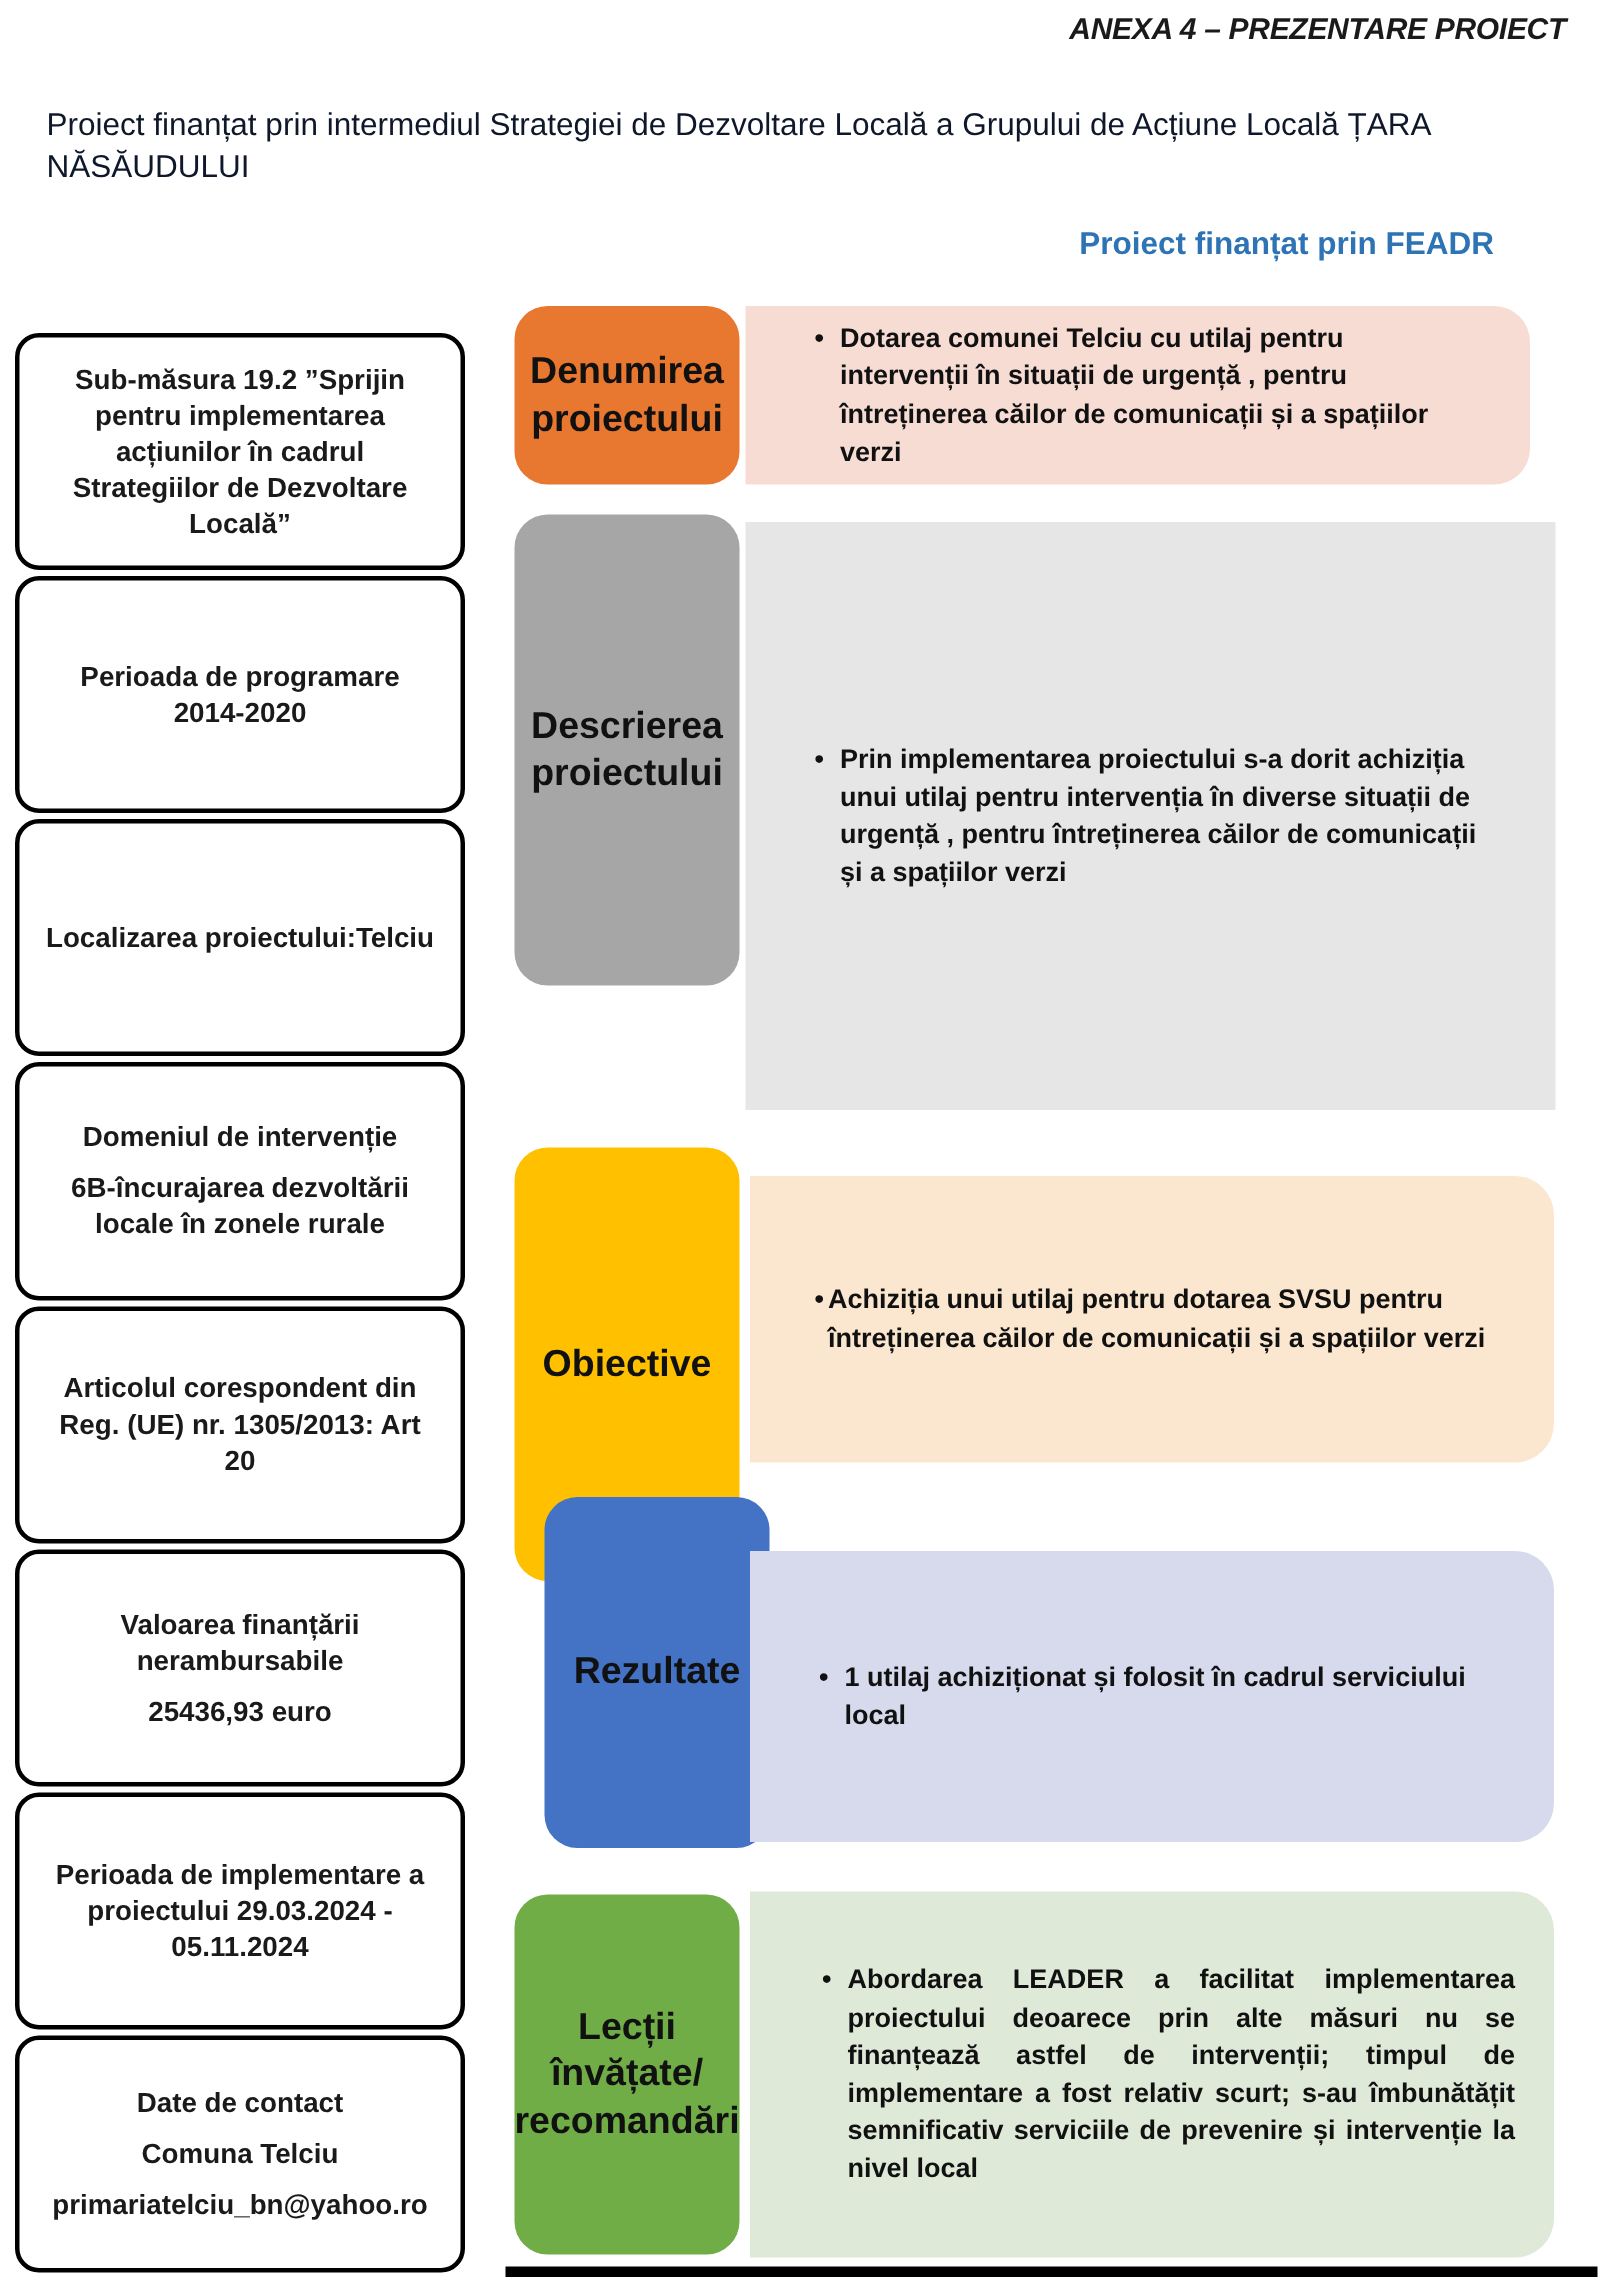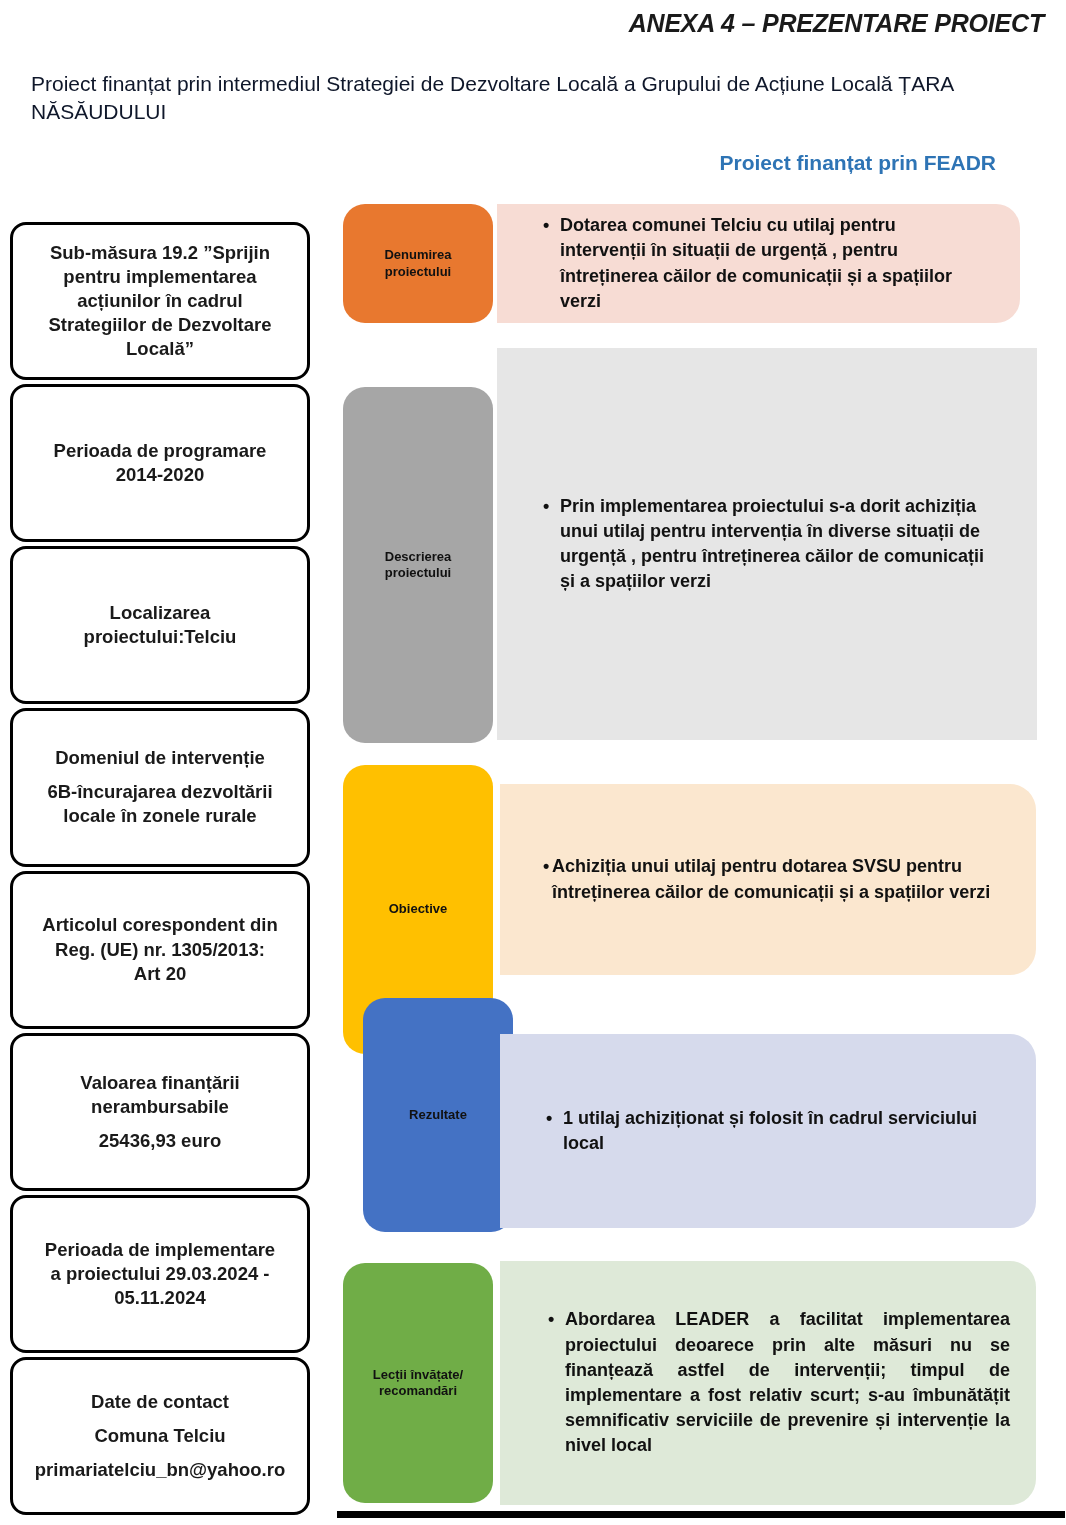--- a/index.html
+++ b/index.html
@@ -5,63 +5,63 @@
   html,body{margin:0;padding:0;background:#ffffff;}
   .page{
     position:relative;width:1066px;height:1525px;background:#ffffff;
     font-family:"Liberation Sans","DejaVu Sans",sans-serif;
     color:#111;overflow:hidden;
   }
   p{margin:0;}
   
   .annex{
     position:absolute;top:9px;right:22px;
-    font-size:25px;font-weight:bold;font-style:italic;color:#1a1a1a;
+    font-size:20px;font-weight:bold;font-style:italic;color:#1a1a1a;
     letter-spacing:-0.2px;
   }
   .title{
     position:absolute;top:70px;left:10px;width:1046px;
     font-size:21px;font-weight:normal;line-height:1.33;color:#0f172a;margin-left:21px;
   }
   .feadr{
     position:absolute;top:151px;right:70px;
     font-size:21px;font-weight:bold;
   }
   
   .left-col{
     position:absolute;left:10px;top:222px;width:300px;height:1293px;
     display:flex;flex-direction:column;gap:4px;
   }
   .side-box{
     flex:1 1 0;border:3px solid #000;border-radius:16px;background:#fff;
     display:flex;flex-direction:column;align-items:center;justify-content:center;
-    text-align:center;padding:4px 28px;box-sizing:border-box;
+    text-align:center;padding:4px 16px;box-sizing:border-box;
     font-size:18.5px;font-weight:bold;line-height:1.3;color:#1a1a1a;
   }
   .side-box p:empty{display:none;}
   .side-box p:nth-child(n+2):not(:empty){margin-top:10px;}
   .side-box:nth-child(10) p:nth-child(3){font-size:22px;text-decoration:underline;}
   
   .row-label{
     position:absolute;left:343px;width:150px;border-radius:22px;
     display:flex;align-items:center;justify-content:center;text-align:center;
-    font-size:13px;font-weight:bold;line-height:1.25;color:#111;
+    font-size:25px;font-weight:bold;line-height:1.25;color:#111;
     padding:0 10px;box-sizing:border-box;
   }
   .row-content{
     position:absolute;display:flex;align-items:center;
     box-sizing:border-box;
     font-size:18px;font-weight:bold;line-height:1.4;color:#111;
   }
   .row-inner{display:flex;align-items:flex-start;width:100%;}
   .bullet{flex:0 0 17px;}
   .rtext{flex:1 1 auto;}
   .rl1{top:204px;height:119px;}
   .rc1{top:204px;height:119px;left:497px;width:523px;border-radius:0 24px 24px 0;padding:0 38px 0 46px;}
-  .rl2{top:343px;height:356px;margin-top:44px;}
+  .rl2{top:343px;height:314px;}
   .rc2{top:348px;height:392px;left:497px;width:540px;border-radius:0;padding:0 40px 0 46px;}
   .rl3{top:765px;height:289px;}
   .rc3{top:784px;height:191px;left:500px;width:536px;border-radius:0 26px 26px 0;padding:0 40px 0 43px;}
   .rc3 .bullet{flex:0 0 9px;}
   .rl4{top:998px;height:234px;margin-left:20px;}
   .rc4{top:1034px;height:194px;left:500px;width:536px;border-radius:0 26px 26px 0;padding:0 40px 0 46px;}
   .rl5{top:1263px;height:240px;}
   .rc5{top:1261px;height:244px;left:500px;width:536px;border-radius:0 26px 26px 0;padding:0 26px 0 48px;}
   .rc5 .rtext{text-align:justify;}
   

